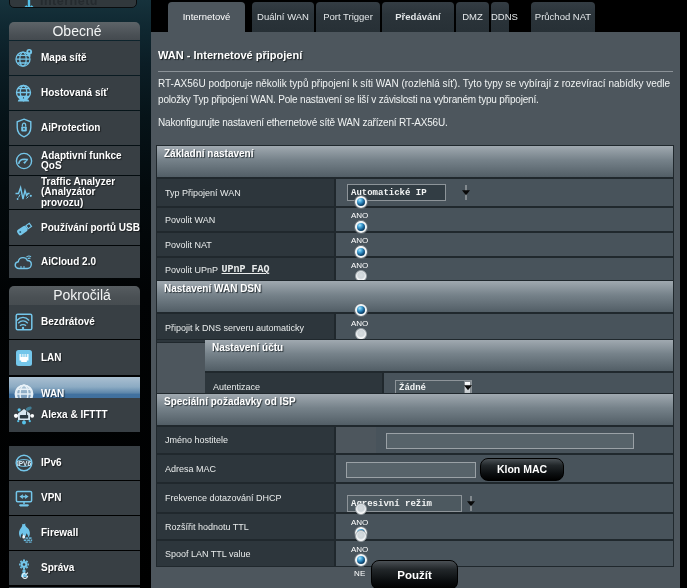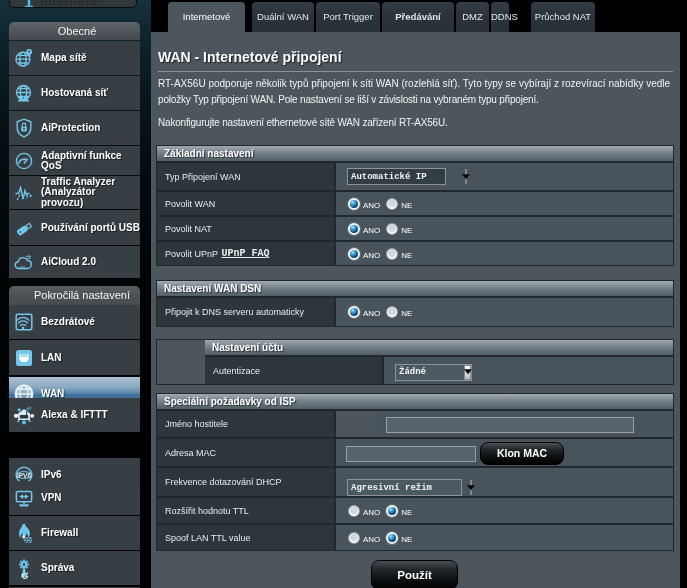--- a/index.html
+++ b/index.html
@@ -11,47 +11,47 @@
 
 #bgLeft { left:0; top:0; width:151px; height:588px;
   background:linear-gradient(180deg,#16323c 0%,#0f2730 5%,#0b1d25 11%,#061318 20%,#030a0d 32%,#010304 50%,#000 100%); }
 
 
 .sbItem { left:9px; width:131px; background:#383f44; }
 .sbIcon { position:absolute; left:4px; top:50%; transform:translateY(-50%); width:22px; height:22px; }
 .sbTxt { position:absolute; left:32px; top:50%; transform:translateY(-50%); font-weight:bold; font-size:10px; color:#fff; line-height:10.5px; white-space:nowrap; text-shadow:1px 1px 1px rgba(0,0,0,0.55); }
 .sbHdr { left:9px; width:131px; height:18px; border-radius:5px 5px 0 0;
   background:linear-gradient(180deg,#5d6468,#4a5055 70%,#444a4f);
-  color:#f2f4f4; font-size:11px; text-align:center; line-height:18px; }
+  color:#f2f4f4; font-size:14px; text-align:center; line-height:18px; }
 #topbox { left:9px; top:-30px; width:128px; height:38px; border-radius:5px; background:#31383c; border:1px solid #0a0d0f; }
 
 
 .tab { top:2px; height:30px; background:linear-gradient(180deg,#343d44 0%,#2b343a 40%,#273036 100%); border-radius:4px 4px 0 0;
   color:#e3e7e9; font-size:9.5px; text-align:center; line-height:30px; }
 .tab.active { background:#4d565d; color:#fff; }
 
 
 #panel { left:151px; top:32px; width:529px; height:556px; background:#4d565d; }
-#title { left:7px; top:17px; font-size:14px; font-weight:bold; color:#fff; text-shadow:1px 1px 1px #1a2022; }
+#title { left:7px; top:17px; font-size:11px; font-weight:bold; color:#fff; text-shadow:1px 1px 1px #1a2022; }
 #hr { left:7px; top:39px; width:515px; height:1px; background:#8b9298; }
 .para { left:7px; width:517px; font-size:10px; color:#f0f3f3; line-height:16px; }
 
 
 .tbl { left:5px; width:518px; border:1px solid #20282d; }
-.thead { height:15px; background:linear-gradient(180deg,#a0a9b0 0%,#76828a 45%,#525e66 100%);
+.thead { height:31px; background:linear-gradient(180deg,#a0a9b0 0%,#76828a 45%,#525e66 100%);
   color:#fff; font-size:10px; font-weight:bold; line-height:15px; padding-left:7px;
   text-shadow:1px 1px 1px #2a3338; }
 .row { display:flex; border-top:2px solid #20282d; }
 .row:first-of-type { border-top:1px solid #20282d; }
 .cl { width:179px; background:#2d363c; color:#e9ecec; font-size:9px; display:flex; align-items:center;
   padding-left:8px; border-right:2px solid #20282d; }
 .cr { flex:1; background:#48535b; display:flex; align-items:center; padding-left:12px; }
 
 
-.rg { display:flex; align-items:center; }
+.rg { display:flex; align-items:center;flex-direction:column; }
 .rad { width:12px; height:12px; border-radius:50%; }
 .rad.on { background:radial-gradient(circle at 35% 28%, #a7e2f8 0%, #3f9fd4 30%, #11507f 62%, #093350 85%, #072838 100%);
   border:2px solid #f2f5f6; box-shadow:0 0 0 1px #687076; }
 .rad.off { background:radial-gradient(circle at 50% 42%, #d6dcdf 0%, #ced5d9 40%, #eef1f3 58%, #ffffff 72%, #c9d0d4 92%, #aab2b7 100%);
   border:1px solid #9aa2a7; }
 .rlbl { font-size:8px; color:#fff; margin:3px 6px 0 3px; }
 
 
 .sel { height:17px; border:1px solid #8d9499; background:#323d44; display:flex; align-items:center; margin-left:-1px;gap:38px; }
 .sel .stx { font-family:"Liberation Mono", monospace; font-size:9px; font-weight:bold; color:#f2f4f4; padding-left:3px; flex:1; white-space:nowrap; }
@@ -195,21 +195,21 @@
         <path d="M13.6 7.4 V11" stroke="#2a3942" stroke-width="1"></path>
         <path d="M3.2 11.8 H5 M17 11.8 H18.8 M6.5 15.8 L5.6 16.8 M15.5 15.8 L16.4 16.8 M11 16 V17.4" stroke="#9fb6c2" stroke-width="0.8"></path>
         <circle cx="3" cy="11.8" r="2.1" fill="#fdfdfd"></circle>
         <circle cx="19.2" cy="11.8" r="1.9" fill="#fdfdfd"></circle>
         <circle cx="11" cy="18.4" r="2" fill="#56c2ea"></circle>
         <circle cx="5.2" cy="17.2" r="1.1" fill="#56c2ea"></circle>
         <circle cx="16.8" cy="17.2" r="1.1" fill="#56c2ea"></circle>
       </svg>
       <span class="sbTxt">Alexa &amp; IFTTT</span>
     </div>
-  <div class="abs sbItem" style="top:458px; height:34px;padding-left:36px;">
+  <div class="abs sbItem" style="top:446px; height:34px;padding-left:36px;">
       <svg class="sbIcon" viewBox="0 0 22 22">
         <circle cx="11" cy="11" r="7.8" fill="none" stroke="#74c6ea" stroke-width="1.5"></circle>
         <ellipse cx="11" cy="11" rx="7.8" ry="3.4" fill="none" stroke="#74c6ea" stroke-width="1"></ellipse>
         <text x="11" y="13.6" text-anchor="middle" font-family="Liberation Sans" font-size="6.5" font-weight="bold" fill="#d7ecf7">IPV6</text>
       </svg>
       <span class="sbTxt">IPv6</span>
     </div>
   <div class="abs sbItem" style="top:481px; height:34px;">
       <svg class="sbIcon" viewBox="0 0 22 22">
         <rect x="3.4" y="4.4" width="15.2" height="10.4" rx="1.2" fill="none" stroke="#74c6ea" stroke-width="1.5"></rect>

